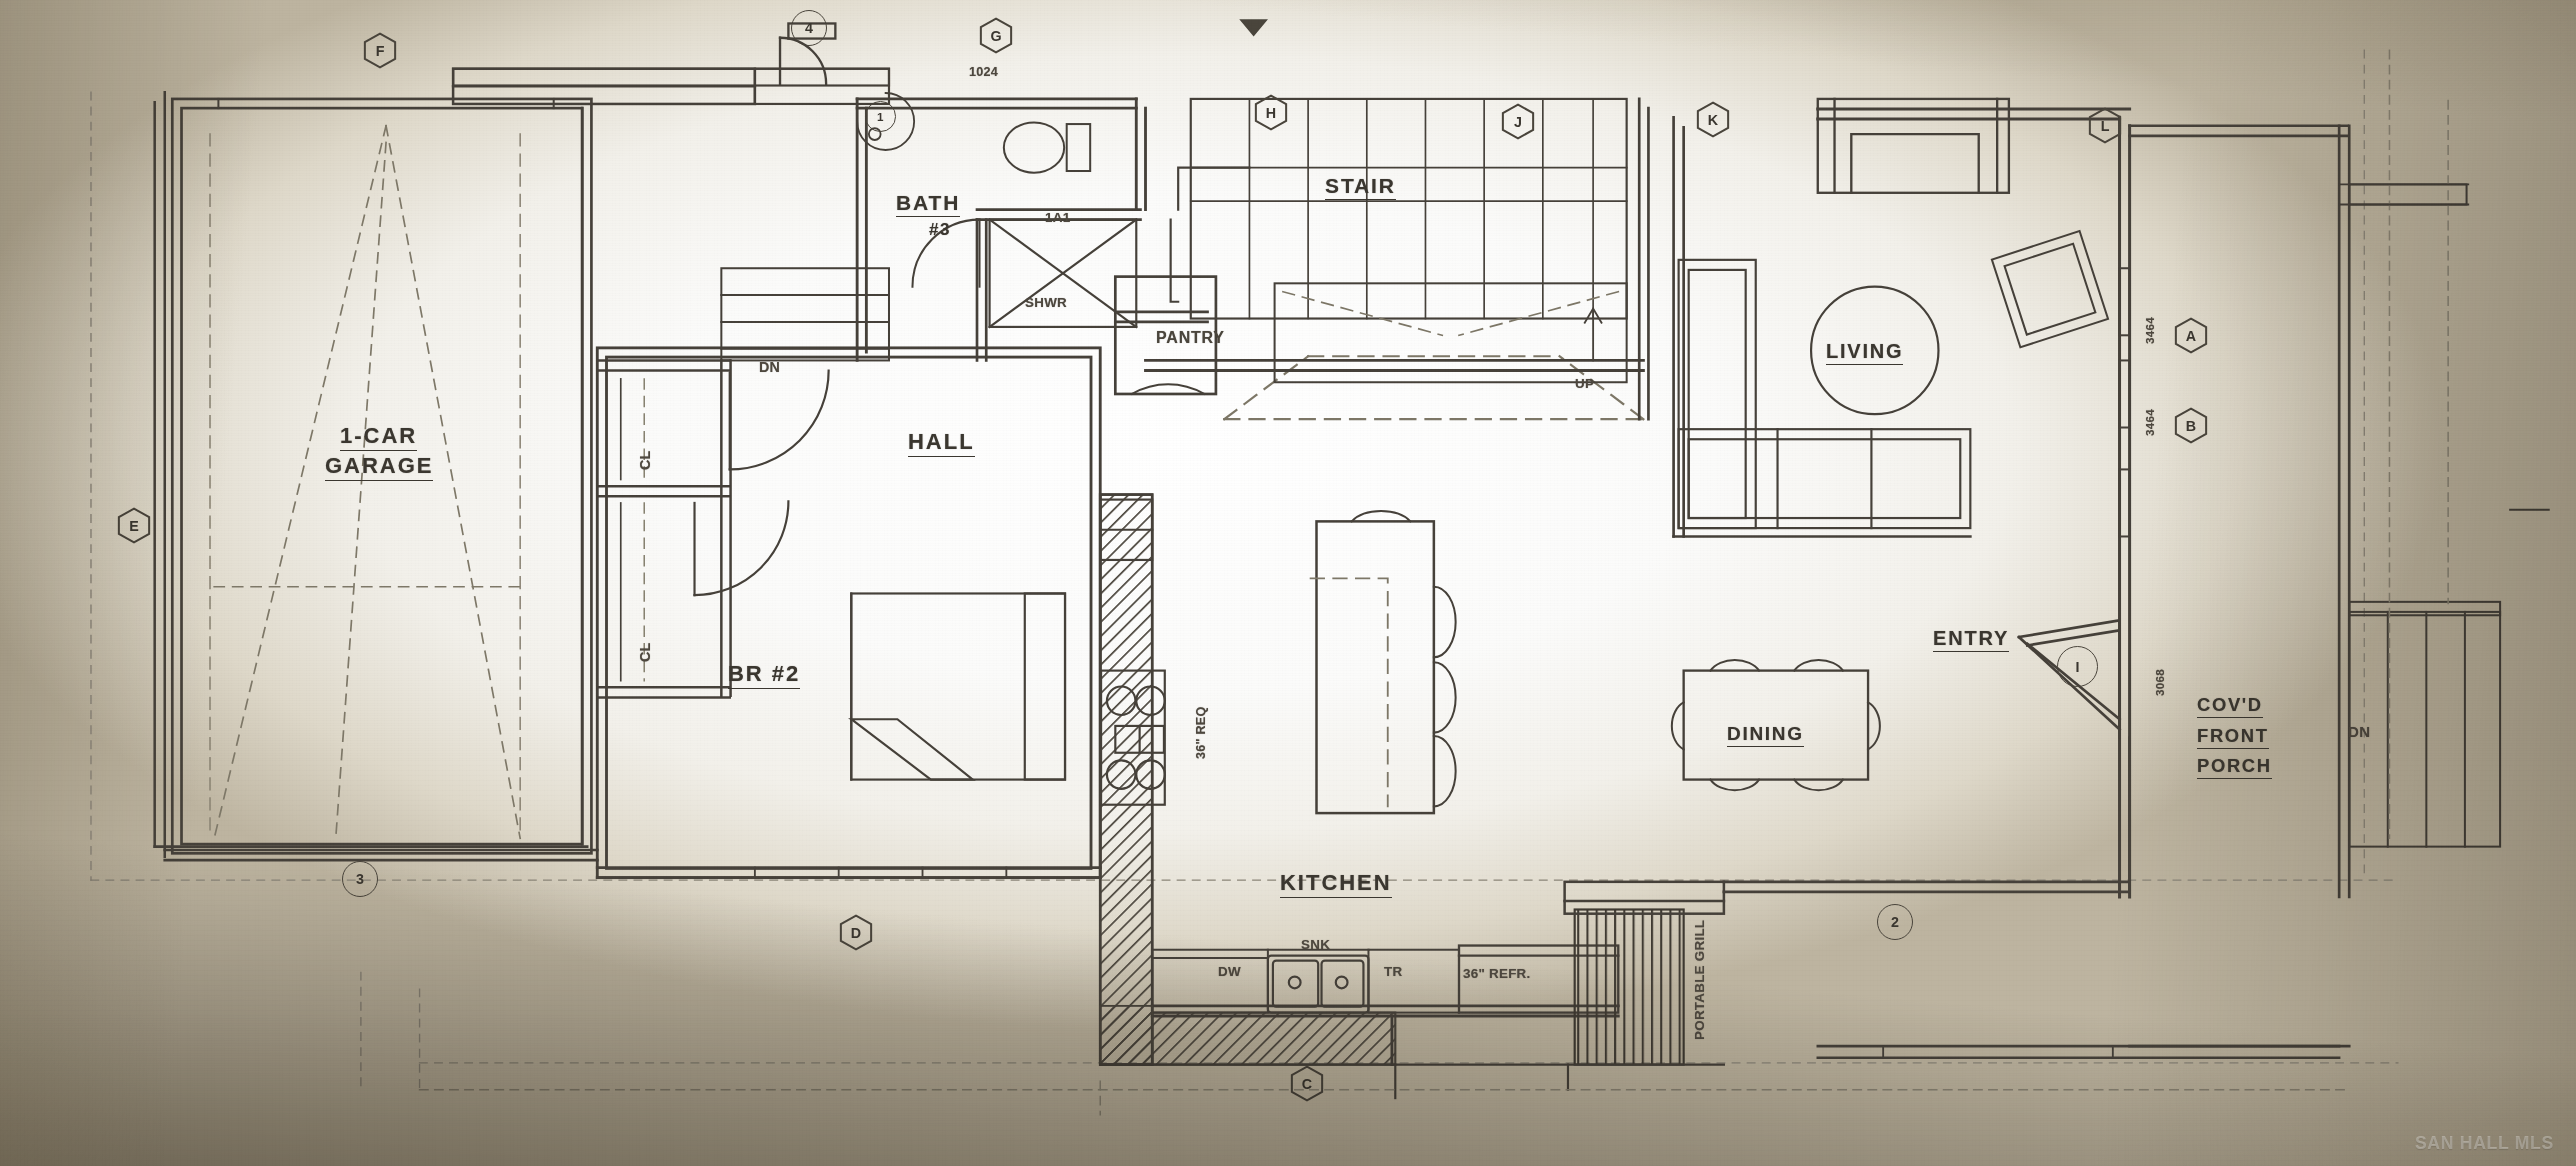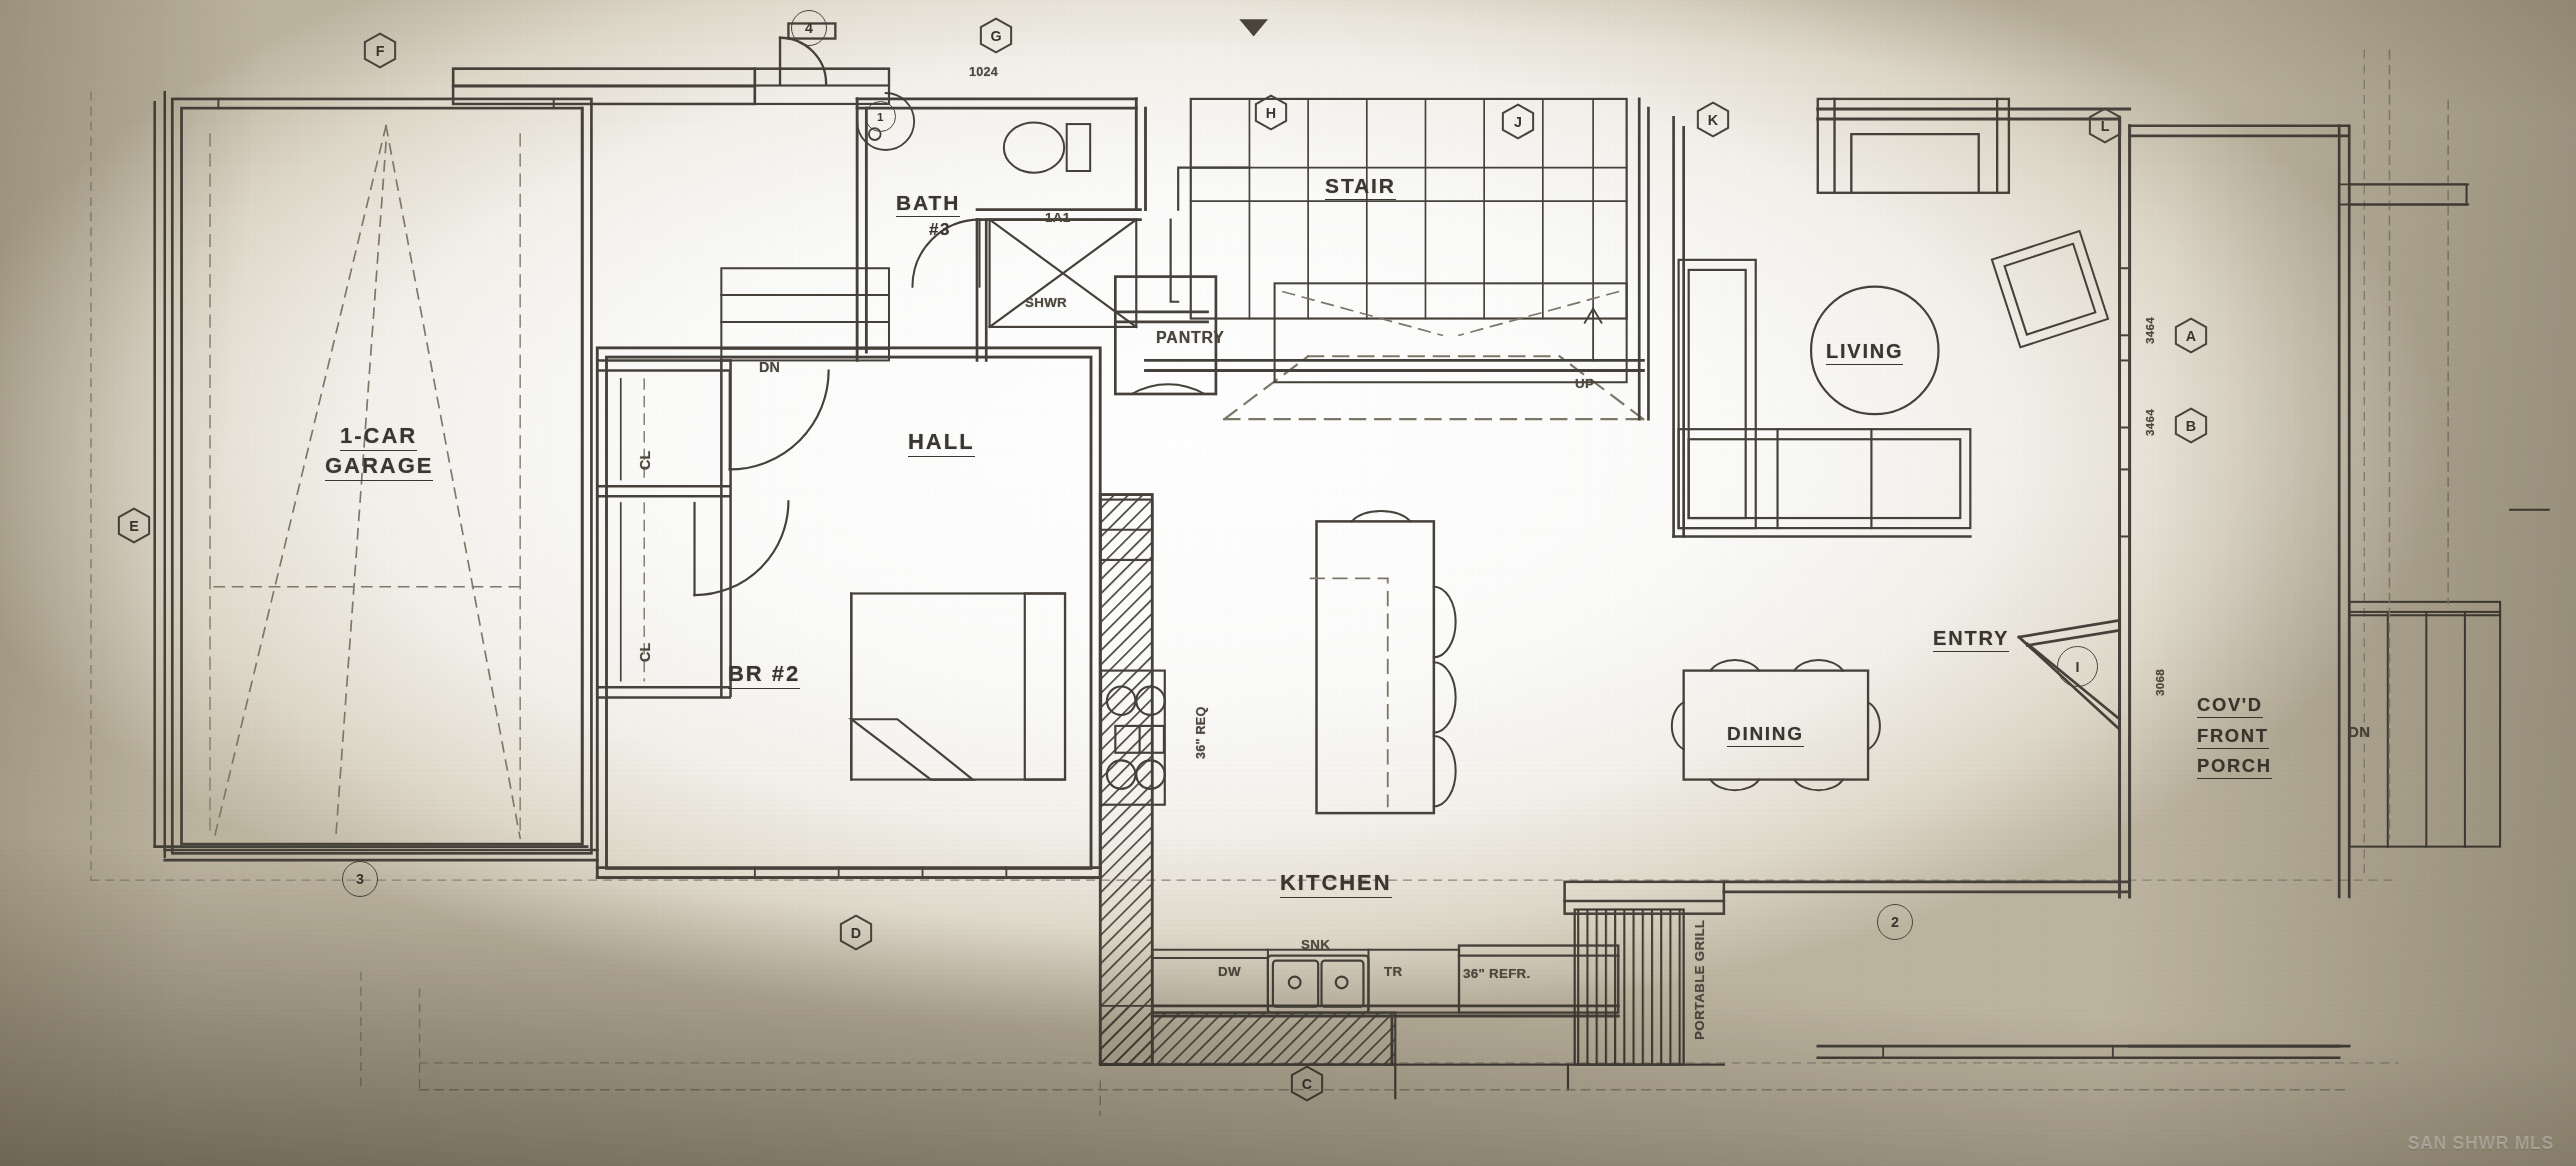--- a/index.html
+++ b/index.html
@@ -624,16 +624,16 @@
     <span>2</span>
   </div>
 
   <div class="bub circ" style="left:2057px;top:646px;width:39px;height:39px;">
     <span>I</span>
   </div>
   <div class="bub circ" style="left:865px;top:101px;width:28.5px;height:28.5px;font-size:11.7px;">
     <span>1</span>
   </div>
 
-  <div id="wm">SAN SHWR MLS</div>
+  <div id="wm">SAN HALL MLS</div>
 
 </div>
 
 
 </body></html>

